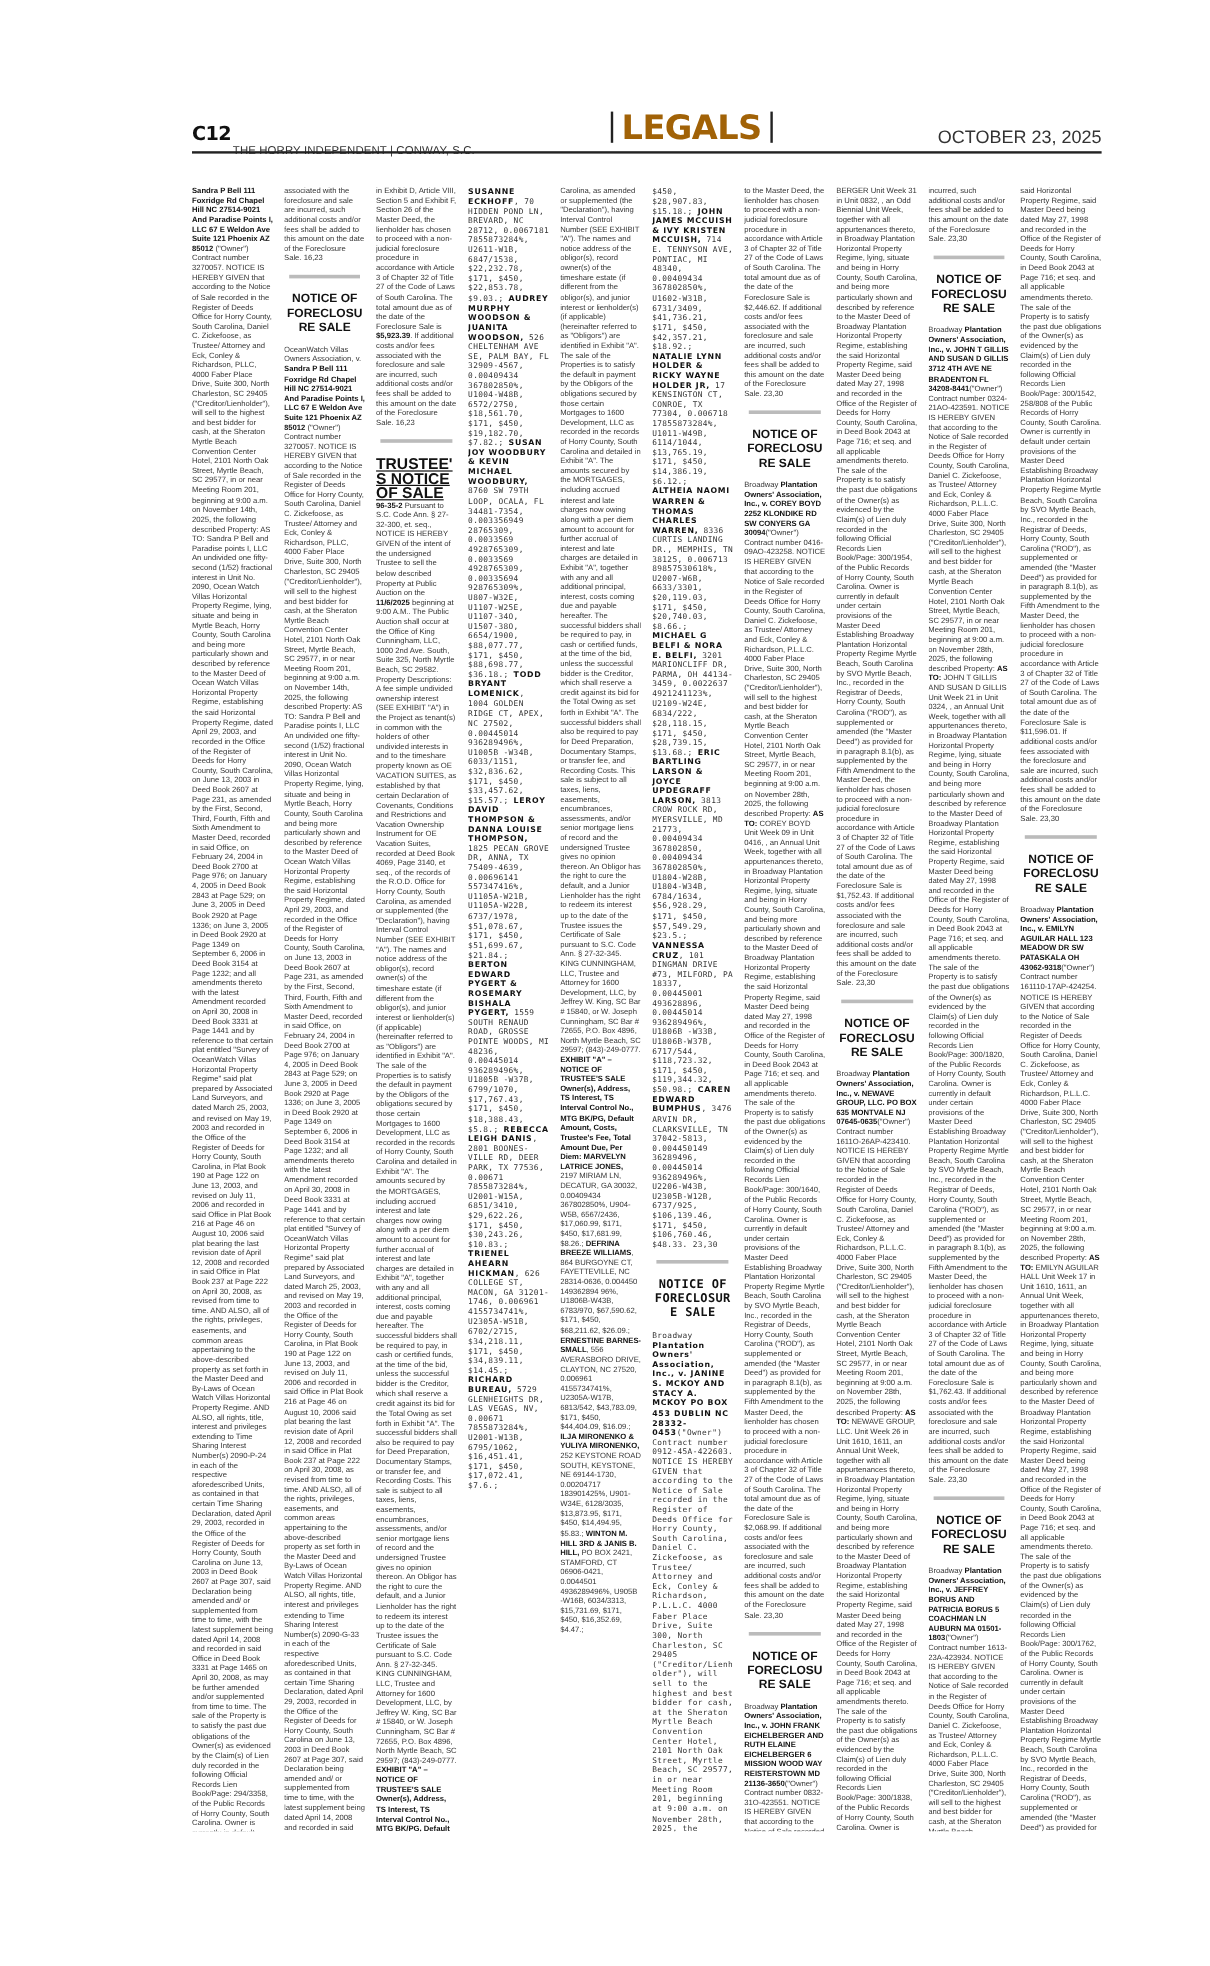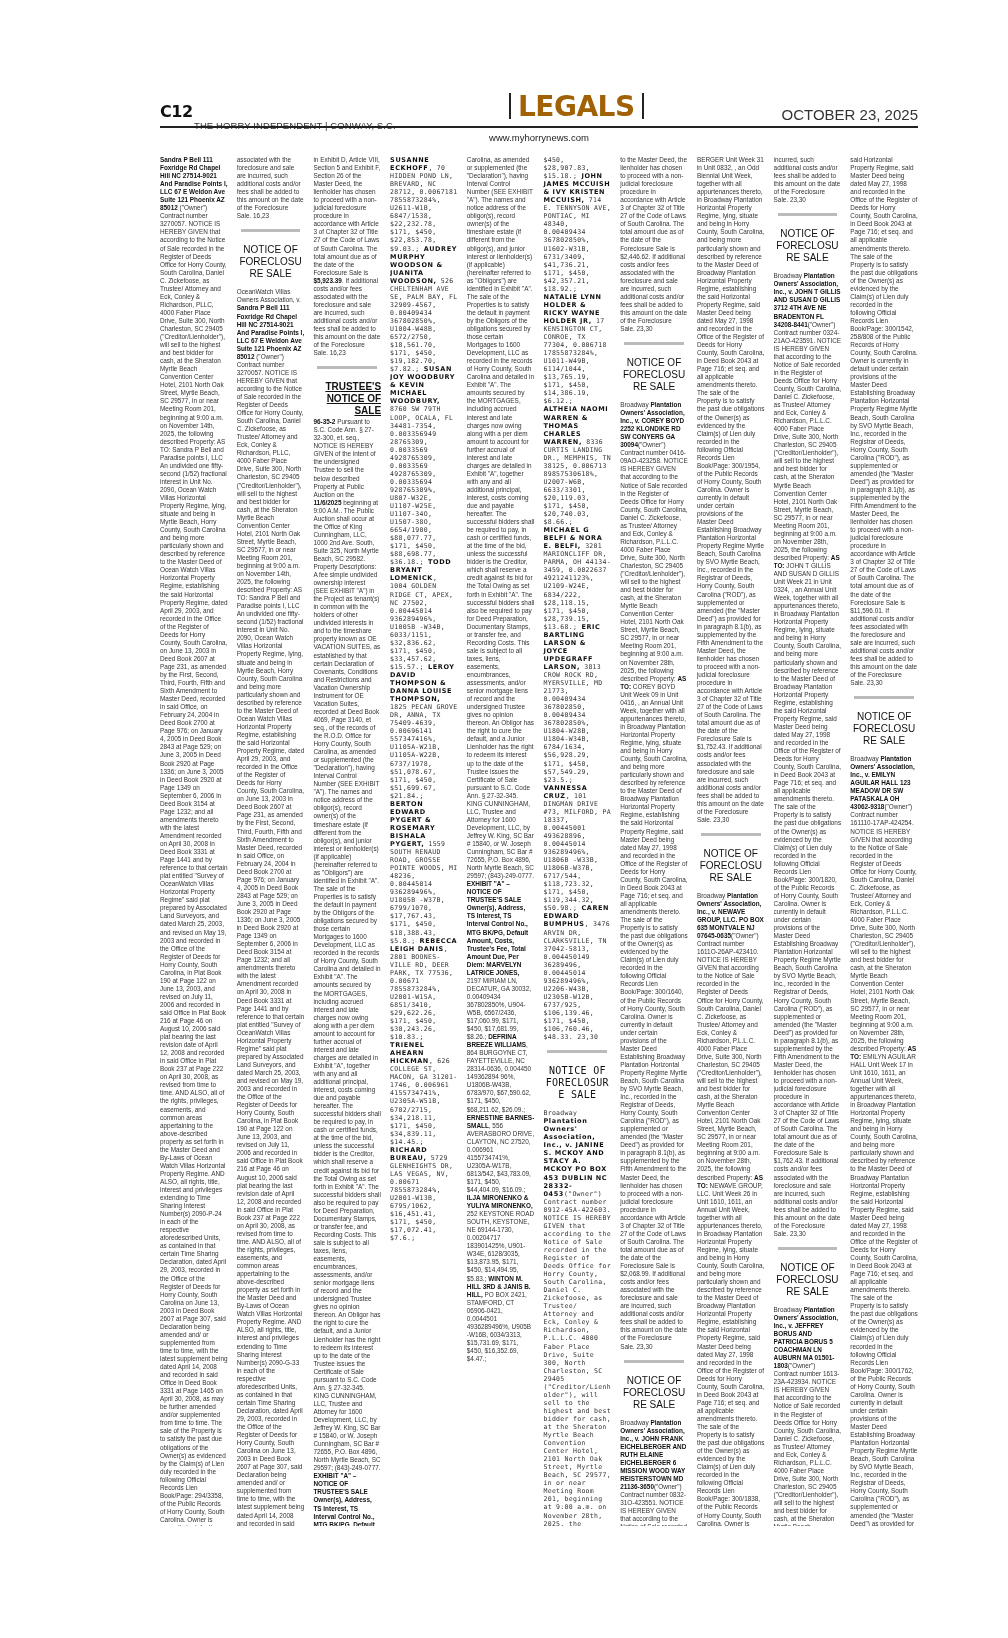--- a/index.html
+++ b/index.html
@@ -13,35 +13,34 @@
   .date { position:absolute; right:0; top:18px; font-size:15px; color:#333; }
   .rule { position:absolute; left:0; right:0; top:38px; height:1.5px; background:#222; }
   .site { text-align:center; font-size:9.5px; color:#222; margin-top:2px; height:14px; }
   .columns { position:absolute; top:68px; left:0; width:758px; display:grid; grid-template-columns:repeat(10, 1fr); column-gap:9px; }
   .col { font-size:6.4px; line-height:8.05px; color:#333; overflow:hidden; height:1370px; word-wrap:break-word; }
   .col p { margin:0; }
   .b { font-weight:bold; color:#111; }
   .mono { font-family:"DejaVu Sans Mono", monospace; font-size:6.5px; letter-spacing:0.3px; }
   .mono .b { font-family:"DejaVu Sans", sans-serif; font-weight:bold; letter-spacing:0.6px; }
   .sep { height:3px; background:#bbb; margin:9px 4px 12px 4px; }
-  .head { text-align:center; font-weight:normal; font-size:10px; line-height:12px; color:#111; margin:6px 0 8px 0; }
-  .thead { text-align:right; font-weight:bold; font-size:10px; line-height:12px; color:#111; text-decoration:underline; margin:4px 0 1px 0; }
+  .head { text-align:center; font-weight:bold; font-size:10px; line-height:12px; color:#111; margin:6px 0 8px 0; }
+  .thead { text-align:left; font-weight:bold; font-size:13px; line-height:12px; color:#111; text-decoration:underline; margin:4px 0 1px 0; }
 </style>
 </head>
 <body>
 
 <div class="page">
   <div class="masthead">
     <span class="pageno">C12</span>
     <span class="paper">THE HORRY INDEPENDENT | CONWAY, S.C.</span>
     <span class="section"><span class="bar"></span><span>LEGALS</span><span class="bar"></span></span>
     <span class="date">OCTOBER 23, 2025</span>
     <div class="rule"></div>
   </div>
-  <div class="site">www.myhorrynews.com</div>
 
   <div class="columns" id="columns">
       <div class="col">
         <p><span class="b">Sandra P Bell 111 Foxridge Rd Chapel Hill NC 27514-9021 And Paradise Points I, LLC 67 E Weldon Ave Suite 121 Phoenix AZ 85012</span><span> ("Owner") Contract number 3270057. NOTICE IS HEREBY GIVEN that according to the Notice of Sale recorded in the Register of Deeds Office for Horry County, South Carolina, Daniel C. Zickefoose, as Trustee/ Attorney and Eck, Conley &amp; Richardson, PLLC, 4000 Faber Place Drive, Suite 300, North Charleston, SC 29405 ("Creditor/Lienholder"), will sell to the highest and best bidder for cash, at the Sheraton Myrtle Beach Convention Center Hotel, 2101 North Oak Street, Myrtle Beach, SC 29577, in or near Meeting Room 201, beginning at 9:00 a.m. on November 14th, 2025, the following described Property: AS TO: Sandra P Bell and Paradise points I, LLC An undivided one fifty-second (1/52) fractional interest in Unit No. 2090, Ocean Watch Villas Horizontal Property Regime, lying, situate and being in Myrtle Beach, Horry County, South Carolina and being more particularly shown and described by reference to the Master Deed of Ocean Watch Villas Horizontal Property Regime, establishing the said Horizontal Property Regime, dated April 29, 2003, and recorded in the Office of the Register of Deeds for Horry County, South Carolina, on June 13, 2003 in Deed Book 2607 at Page 231, as amended by the First, Second, Third, Fourth, Fifth and Sixth Amendment to Master Deed, recorded in said Office, on February 24, 2004 in Deed Book 2700 at Page 976; on January 4, 2005 in Deed Book 2843 at Page 529; on June 3, 2005 in Deed Book 2920 at Page 1336; on June 3, 2005 in Deed Book 2920 at Page 1349 on September 6, 2006 in Deed Book 3154 at Page 1232; and all amendments thereto with the latest Amendment recorded on April 30, 2008 in Deed Book 3331 at Page 1441 and by reference to that certain plat entitled "Survey of OceanWatch Villas Horizontal Property Regime" said plat prepared by Associated Land Surveyors, and dated March 25, 2003, and revised on May 19, 2003 and recorded in the Office of the Register of Deeds for Horry County, South Carolina, in Plat Book 190 at Page 122 on June 13, 2003, and revised on July 11, 2006 and recorded in said Office in Plat Book 216 at Page 46 on August 10, 2006 said plat bearing the last revision date of April 12, 2008 and recorded in said Office in Plat Book 237 at Page 222 on April 30, 2008, as revised from time to time. AND ALSO, all of the rights, privileges, easements, and common areas appertaining to the above-described property as set forth in the Master Deed and By-Laws of Ocean Watch Villas Horizontal Property Regime. AND ALSO, all rights, title, interest and privileges extending to Time Sharing Interest Number(s) 2090-P-24 in each of the respective aforedescribed Units, as contained in that certain Time Sharing Declaration, dated April 29, 2003, recorded in the Office of the Register of Deeds for Horry County, South Carolina on June 13, 2003 in Deed Book 2607 at Page 307, said Declaration being amended and/ or supplemented from time to time, with the latest supplement being dated April 14, 2008 and recorded in said Office in Deed Book 3331 at Page 1465 on April 30, 2008, as may be further amended and/or supplemented from time to time. The sale of the Property is to satisfy the past due obligations of the Owner(s) as evidenced by the Claim(s) of Lien duly recorded in the following Official Records Lien Book/Page: 294/3358, of the Public Records of Horry County, South Carolina. Owner is currently in default under certain provisions of the Master Deed Establishing Ocean Watch Villas Horizontal Property Regime Myrtle Beach, South Carolina by MARRIOTT OWNERSHIP RESORTS INC. recorded in the Registrar of Deeds, Horry County, South Carolina on June 13, 2003 in Deed Book 2607, Page 231, as supplemented or amended, in the Register of deeds for Horry County, South Carolina (the "Master Deed") as provided for in Exhibit D, Article VIII, Section 5 and Exhibit F, Section 26 of the Master Deed, the lienholder has chosen to proceed with a non-judicial foreclosure procedure in accordance with Article 3 of Chapter 32 of Title 27 of the Code of Laws of South Carolina. The total amount due as of the date of the Foreclosure Sale is $5,923.39. If additional costs and/or fees</span></p>
       </div>
       <div class="col">
         <p><span>associated with the foreclosure and sale are incurred, such additional costs and/or fees shall be added to this amount on the date of the Foreclosure Sale. 16,23</span></p>
         <div class="sep"></div>
         <div class="head">NOTICE OF FORECLOSURE SALE</div>
         <p><span>OceanWatch Villas Owners Association, v. </span><span class="b">Sandra P Bell 111 Foxridge Rd Chapel Hill NC 27514-9021 And Paradise Points I, LLC 67 E Weldon Ave Suite 121 Phoenix AZ 85012</span><span> ("Owner") Contract number 3270057. NOTICE IS HEREBY GIVEN that according to the Notice of Sale recorded in the Register of Deeds Office for Horry County, South Carolina, Daniel C. Zickefoose, as Trustee/ Attorney and Eck, Conley &amp; Richardson, PLLC, 4000 Faber Place Drive, Suite 300, North Charleston, SC 29405 ("Creditor/Lienholder"), will sell to the highest and best bidder for cash, at the Sheraton Myrtle Beach Convention Center Hotel, 2101 North Oak Street, Myrtle Beach, SC 29577, in or near Meeting Room 201, beginning at 9:00 a.m. on November 14th, 2025, the following described Property: AS TO: Sandra P Bell and Paradise points I, LLC An undivided one fifty-second (1/52) fractional interest in Unit No. 2090, Ocean Watch Villas Horizontal Property Regime, lying, situate and being in Myrtle Beach, Horry County, South Carolina and being more particularly shown and described by reference to the Master Deed of Ocean Watch Villas Horizontal Property Regime, establishing the said Horizontal Property Regime, dated April 29, 2003, and recorded in the Office of the Register of Deeds for Horry County, South Carolina, on June 13, 2003 in Deed Book 2607 at Page 231, as amended by the First, Second, Third, Fourth, Fifth and Sixth Amendment to Master Deed, recorded in said Office, on February 24, 2004 in Deed Book 2700 at Page 976; on January 4, 2005 in Deed Book 2843 at Page 529; on June 3, 2005 in Deed Book 2920 at Page 1336; on June 3, 2005 in Deed Book 2920 at Page 1349 on September 6, 2006 in Deed Book 3154 at Page 1232; and all amendments thereto with the latest Amendment recorded on April 30, 2008 in Deed Book 3331 at Page 1441 and by reference to that certain plat entitled "Survey of OceanWatch Villas Horizontal Property Regime" said plat prepared by Associated Land Surveyors, and dated March 25, 2003, and revised on May 19, 2003 and recorded in the Office of the Register of Deeds for Horry County, South Carolina, in Plat Book 190 at Page 122 on June 13, 2003, and revised on July 11, 2006 and recorded in said Office in Plat Book 216 at Page 46 on August 10, 2006 said plat bearing the last revision date of April 12, 2008 and recorded in said Office in Plat Book 237 at Page 222 on April 30, 2008, as revised from time to time. AND ALSO, all of the rights, privileges, easements, and common areas appertaining to the above-described property as set forth in the Master Deed and By-Laws of Ocean Watch Villas Horizontal Property Regime. AND ALSO, all rights, title, interest and privileges extending to Time Sharing Interest Number(s) 2090-G-33 in each of the respective aforedescribed Units, as contained in that certain Time Sharing Declaration, dated April 29, 2003, recorded in the Office of the Register of Deeds for Horry County, South Carolina on June 13, 2003 in Deed Book 2607 at Page 307, said Declaration being amended and/ or supplemented from time to time, with the latest supplement being dated April 14, 2008 and recorded in said Office in Deed Book 3331 at Page 1465 on April 30, 2008, as may be further amended and/or supplemented from time to time. The sale of the Property is to satisfy the past due obligations of the Owner(s) as evidenced by the Claim(s) of Lien duly recorded in the following Official Records Lien Book/Page: 294/3364, of the Public Records of Horry County, South Carolina. Owner is currently in default under certain provisions of the Master Deed Establishing Ocean Watch Villas Horizontal Property Regime Myrtle Beach, South Carolina by MARRIOTT OWNERSHIP RESORTS INC. recorded in the Registrar of Deeds, Horry County, South Carolina on June 13, 2003 in Deed Book 2607, Page 231, as supplemented or amended, in the Register of deeds for Horry County, South Carolina (the "Master Deed") as provided for</span></p>

